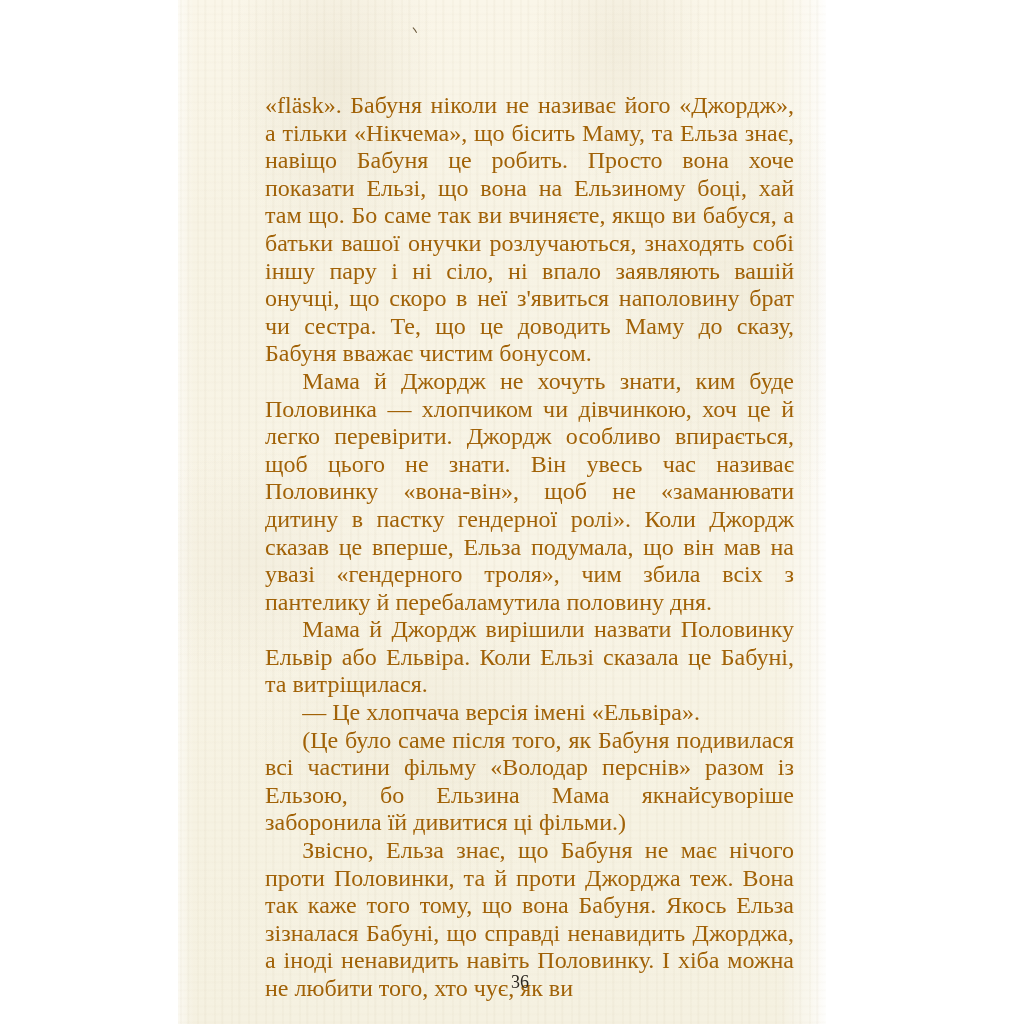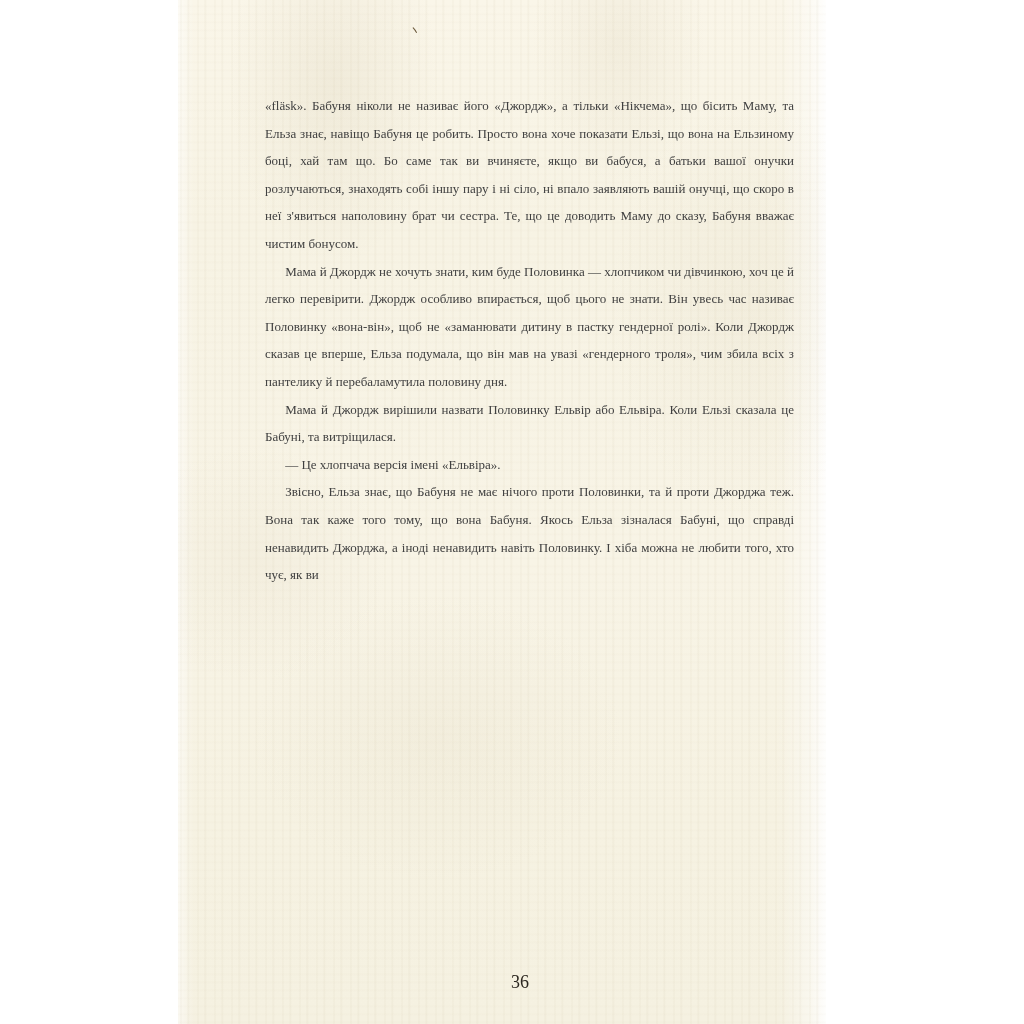--- a/index.html
+++ b/index.html
@@ -82,22 +82,22 @@
     height: 7px;
     pointer-events: none;
   }
 
   
   #text-block {
     position: absolute;
     left: 265px;
     top: 92px;
     width: 529px;
-    color: #404040;
-    font-size: 13px;
+    color: #a16207;
+    font-size: 24px;
     line-height: 27.6px;
     text-align: justify;
     text-justify: inter-word;
     -webkit-font-smoothing: antialiased;
   }
   #text-block p {
     margin: 0;
     text-indent: 1.55em;
     hyphens: manual;
   }
@@ -144,20 +144,23 @@
     <p>
       <span>Мама й Джордж вирішили назвати Половинку Ельвір або Ельвіра. Коли Ельзі сказала це Бабуні, та витріщилася.</span>
     </p>
 
 
     <p class="dialogue">
       <span>— Це хлопчача версія імені «Ельвіра».</span>
     </p>
 
 
+    <p>
+      <span>(Це було саме після того, як Бабуня подивилася всі частини фільму «Володар перснів» разом із Ельзою, бо Ельзина Мама якнайсуворіше заборонила їй дивитися ці фільми.)</span>
+    </p>
 
     <p>
       <span>Звісно, Ельза знає, що Бабуня не має нічого проти Половинки, та й проти Джорджа теж. Вона так каже того тому, що вона Бабуня. Якось Ельза зізналася Бабуні, що справді ненавидить Джорджа, а іноді ненавидить навіть Половинку. І хіба можна не любити того, хто чує, як ви</span>
     </p>
 
   </div>
 
   <div id="page-number">36</div>
 
 </div>

